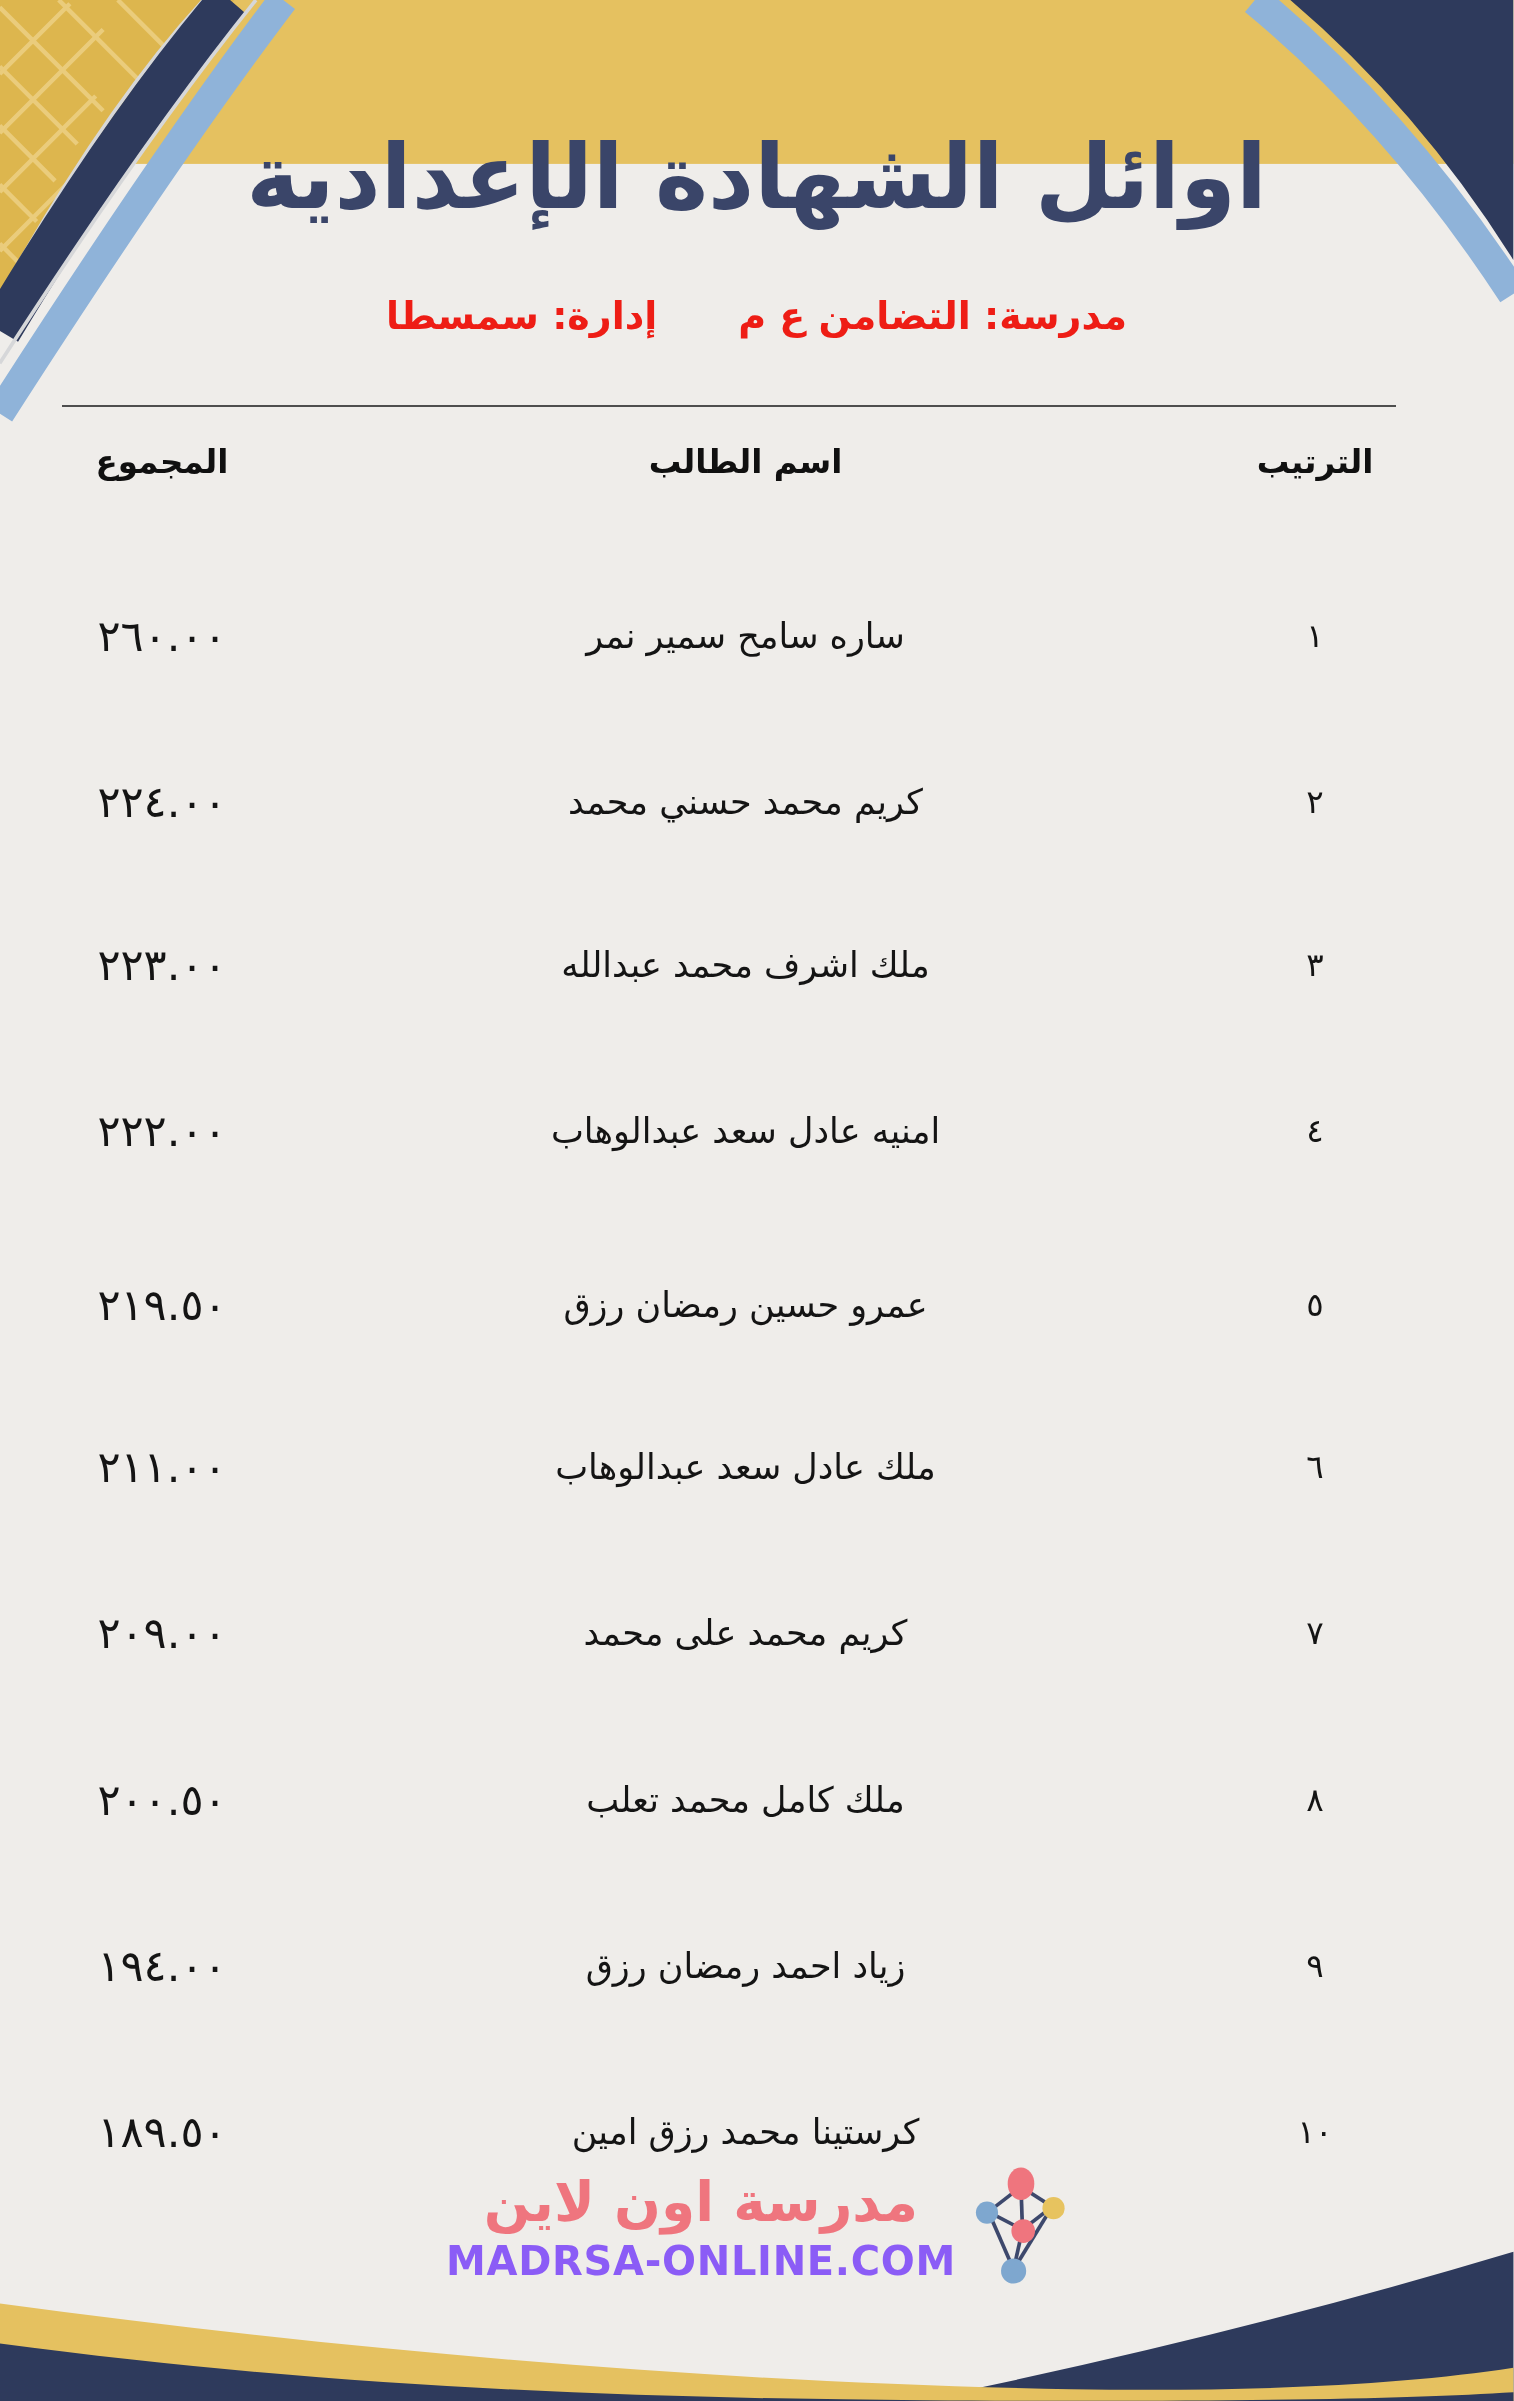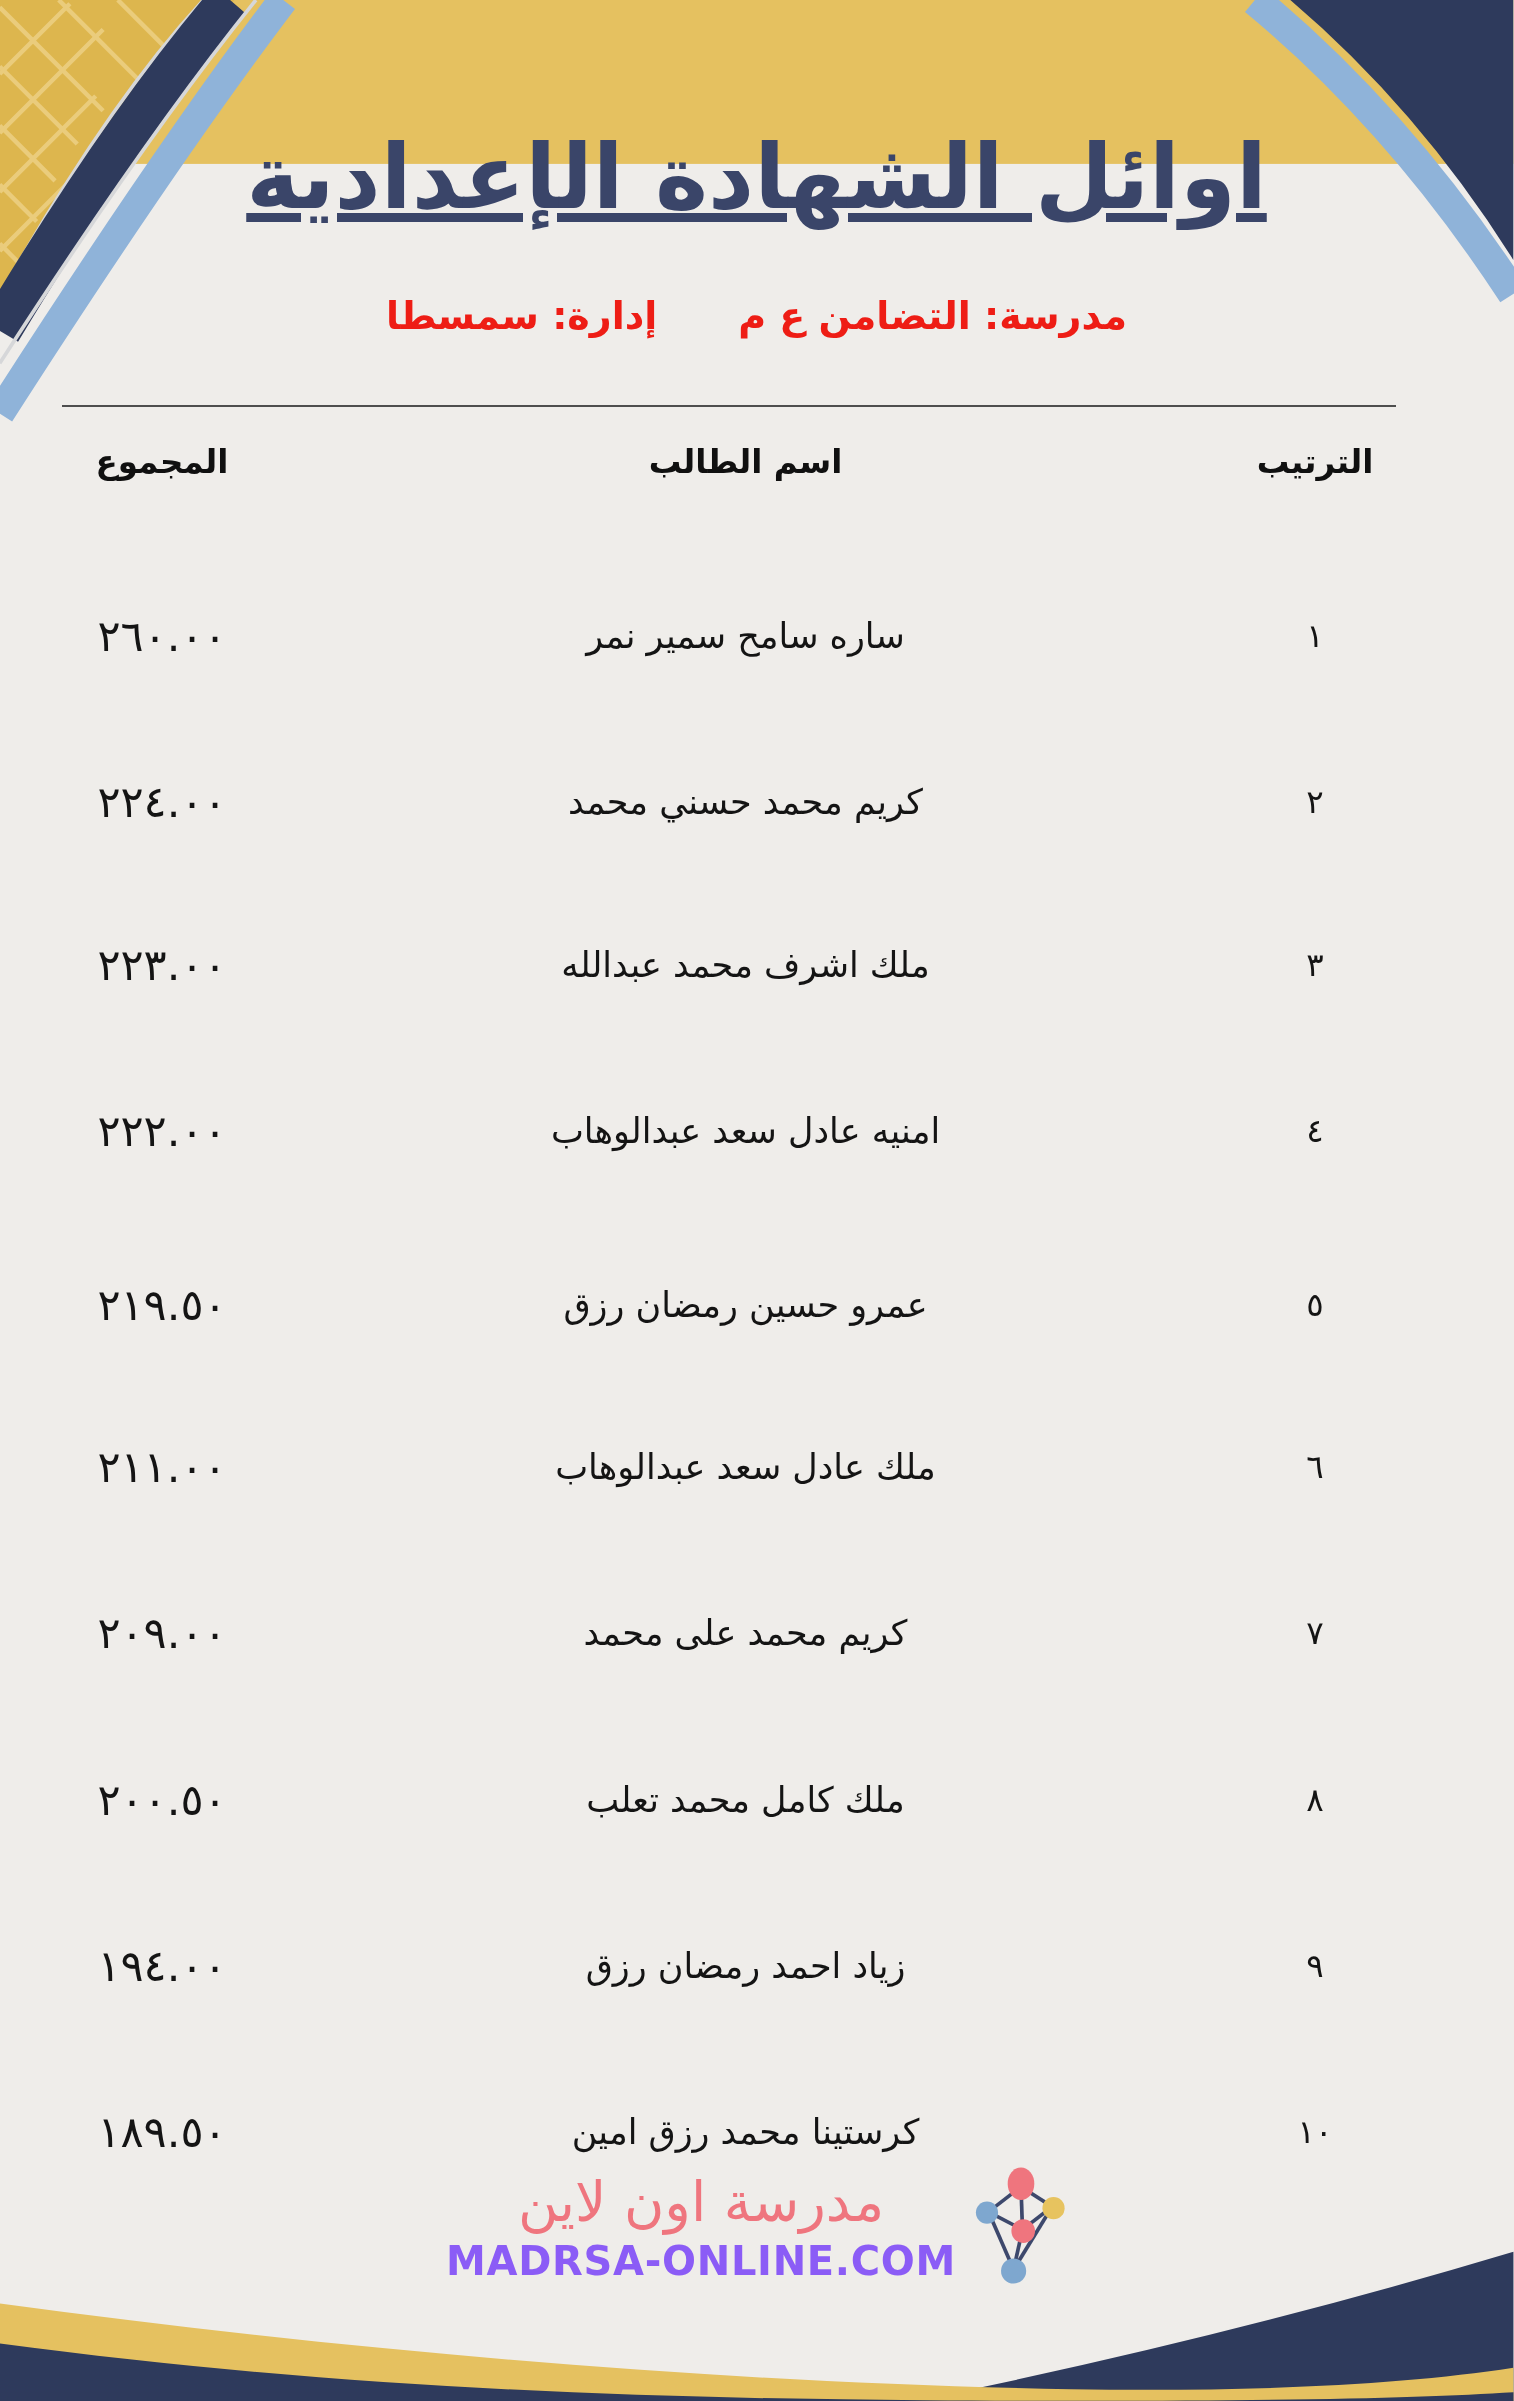--- a/index.html
+++ b/index.html
@@ -7,21 +7,21 @@
     position:relative;width:1515px;height:2401px;overflow:hidden;
     background:#efedea;direction:rtl;
     font-family:"DejaVu Sans",sans-serif;
   }
   .decor{position:absolute;left:0;pointer-events:none;}
   .decor-top{top:0;}
   .decor-bottom{bottom:0;}
 
   .title{
     position:absolute;top:124px;left:0;width:100%;text-align:center;
-    font-size:90px;font-weight:bold;color:#3a4569;letter-spacing:0.7px;text-decoration:underline;
+    font-size:90px;font-weight:bold;color:#3a4569;letter-spacing:0.7px;
   }
   .subtitle{
     position:absolute;top:294px;left:0;width:100%;
     display:flex;justify-content:center;gap:81px;
     font-size:38px;font-weight:bold;color:#ee1d15;
   }
   .divider{
     position:absolute;top:405px;left:63px;width:1334px;height:1.5px;
     background:#4e4e4e;
   }
@@ -35,21 +35,21 @@
   .cell-rank {right:103px;width:192px;font-size:32.5px;}
   .cell-name {left:414px;width:665px;font-size:35px;font-weight:normal;}
   .cell-total{left:63px;width:200px;font-size:43px;}
   .thead .cell{font-weight:bold;font-size:32.5px;color:#101010;}
 
   .footer{
     position:absolute;top:2166px;left:0;width:100%;
     display:flex;justify-content:center;align-items:center;gap:19px;
   }
   .brand-text{display:flex;flex-direction:column;align-items:center;gap:4.4px;}
-  .brand-ar{font-size:55px;font-weight:normal;color:#ef757e;}
+  .brand-ar{font-size:55px;font-weight:bold;color:#ef757e;}
   .brand-en{font-size:40px;font-weight:bold;color:#8b5cf6;letter-spacing:0.7px;direction:ltr;}
 </style>
 </head>
 <body>
 
 <div class="page">
 
   <svg class="decor decor-top" width="1515" height="443" viewBox="0 0 2050 600">
 
     <rect x="0" y="0" width="2050" height="222" fill="#e5c160"></rect>

